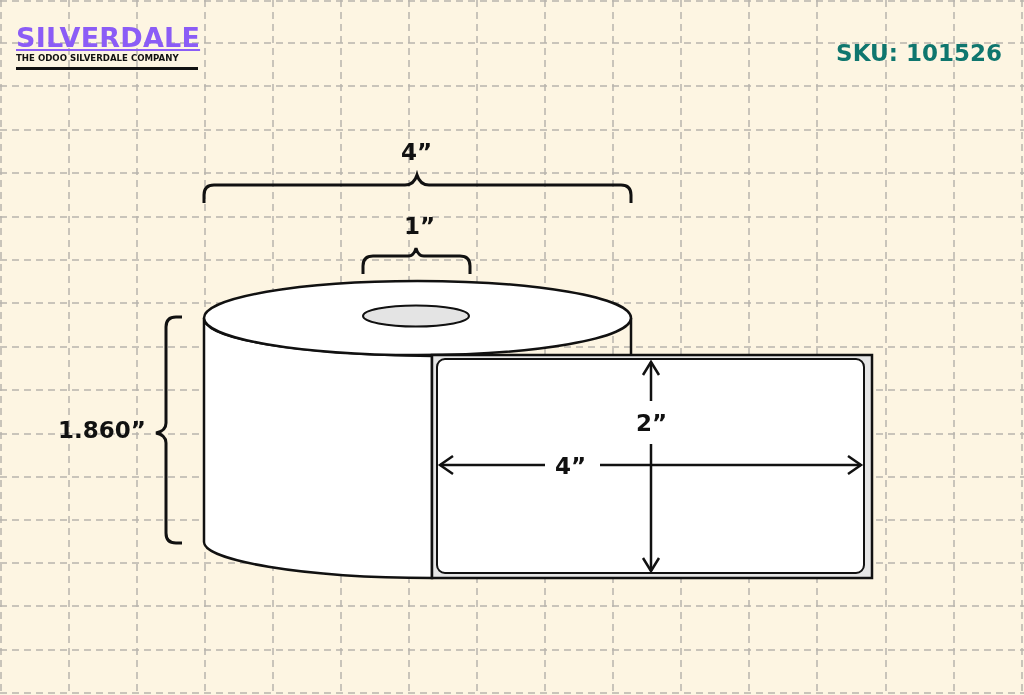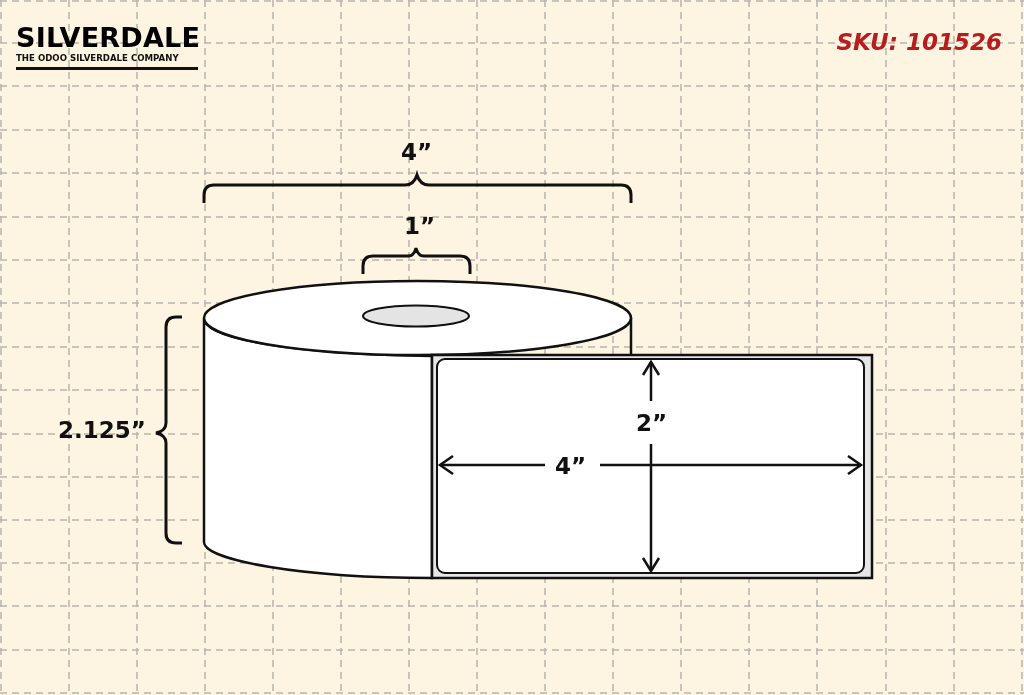--- a/index.html
+++ b/index.html
@@ -6,31 +6,31 @@
   body {
     width: 1024px; height: 695px; overflow: hidden; position: relative;
     background: #fdf5e2;
     font-family: "DejaVu Sans", "Liberation Sans", sans-serif;
   }
   #grid { position: absolute; left: 0; top: 0; }
   .logo {
     position: absolute; left: 16px; top: 24px; width: 184px;
   }
   .logo-title {
-    font-weight: 700; font-size: 27px; letter-spacing: 0.2px; color: #000000;
-    line-height: 28px; white-space: nowrap;
+    font-weight: 700; font-size: 27px; letter-spacing: 0.2px; color: #8b5cf6;
+    line-height: 28px; white-space: nowrap; text-decoration: underline;
   }
   .logo-sub {
     font-weight: 700; font-size: 8.6px; color: #111; line-height: 10px;
     white-space: nowrap; margin-top: 1px;
   }
   .logo-rule { height: 3px; background: #111; margin-top: 4px; width: 182px; }
   .sku {
-    position: absolute; right: 22px; top: 29px;
-    font-weight: 700; font-size: 23px; color: #b91c1c; white-space: nowrap; font-style: italic;
+    position: absolute; right: 22px; top: 40px;
+    font-weight: 700; font-size: 23px; color: #0f766e; white-space: nowrap;
   }
   .label {
     position: absolute; font-weight: 700; color: #111; white-space: nowrap;
     font-size: 23px; line-height: 24px;
   }
   #diagram { position: absolute; left: 0; top: 0; }
 </style>
 </head>
 <body>
 
@@ -110,15 +110,15 @@
 <div class="logo">
   <div class="logo-title">SILVERDALE</div>
   <div class="logo-sub">THE ODOO SILVERDALE COMPANY</div>
   <div class="logo-rule"></div>
 </div>
 
 <div class="sku">SKU: 101526</div>
 
 <div class="label" style="left:401px; top:140px;">4”</div>
 <div class="label" style="left:404px; top:214px;">1”</div>
-<div class="label" style="left:58px; top:418px;">2.125”</div>
+<div class="label" style="left:58px; top:418px;">1.860”</div>
 <div class="label" style="left:636px; top:411px;">2”</div>
 <div class="label" style="left:555px; top:454px;">4”</div>
 
 </body></html>

